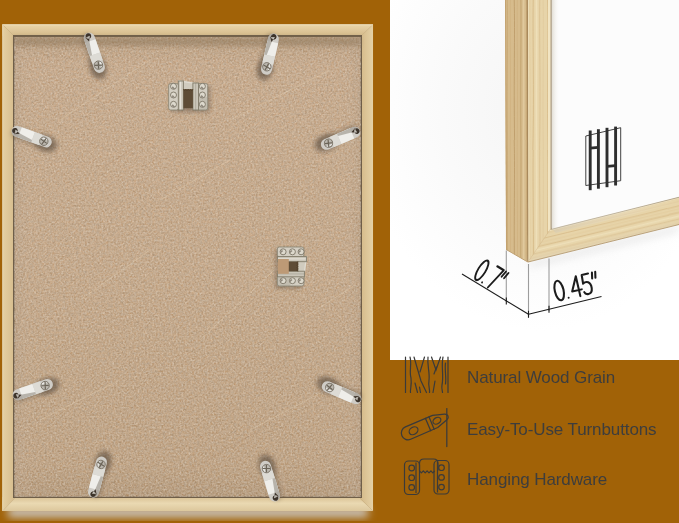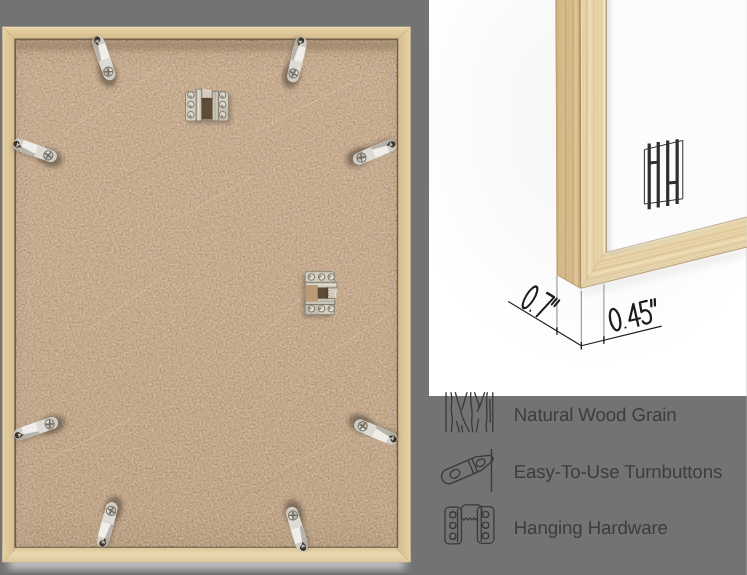--- a/index.html
+++ b/index.html
@@ -1,16 +1,16 @@
 <!DOCTYPE html>
 <html><head>
 <meta charset="utf-8">
 <style>
   html,body{margin:0;padding:0;background:#ffffff;}
-  .page{position:relative;width:679px;height:523px;background:#737373;overflow:hidden;
+  .page{position:relative;width:679px;height:523px;background:#a16207;overflow:hidden;
         font-family:"Liberation Sans", sans-serif;}
   svg{position:absolute;left:0;top:0;}
 </style>
 </head>
 <body>
 
 <div class="page">
 <svg width="679" height="523" viewBox="0 0 679 523">
 <defs>
 

